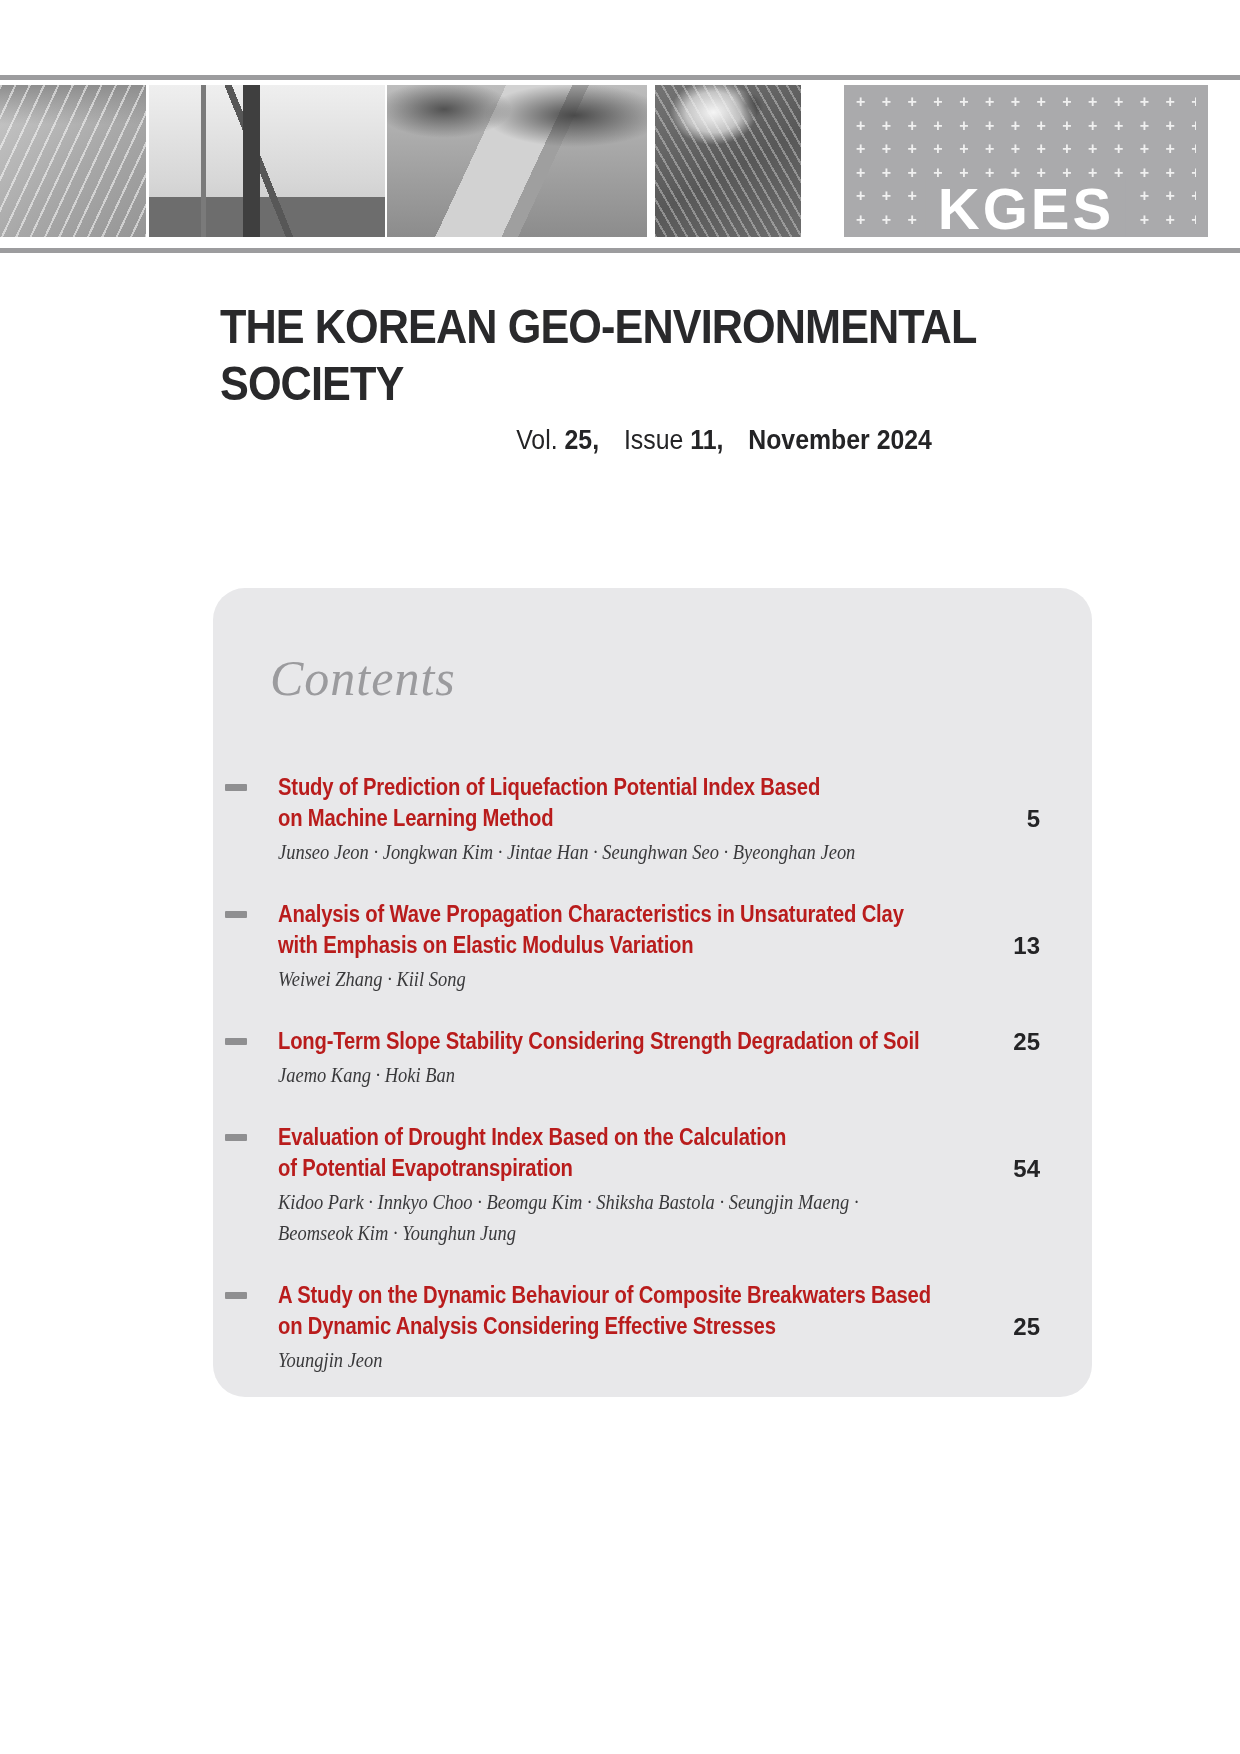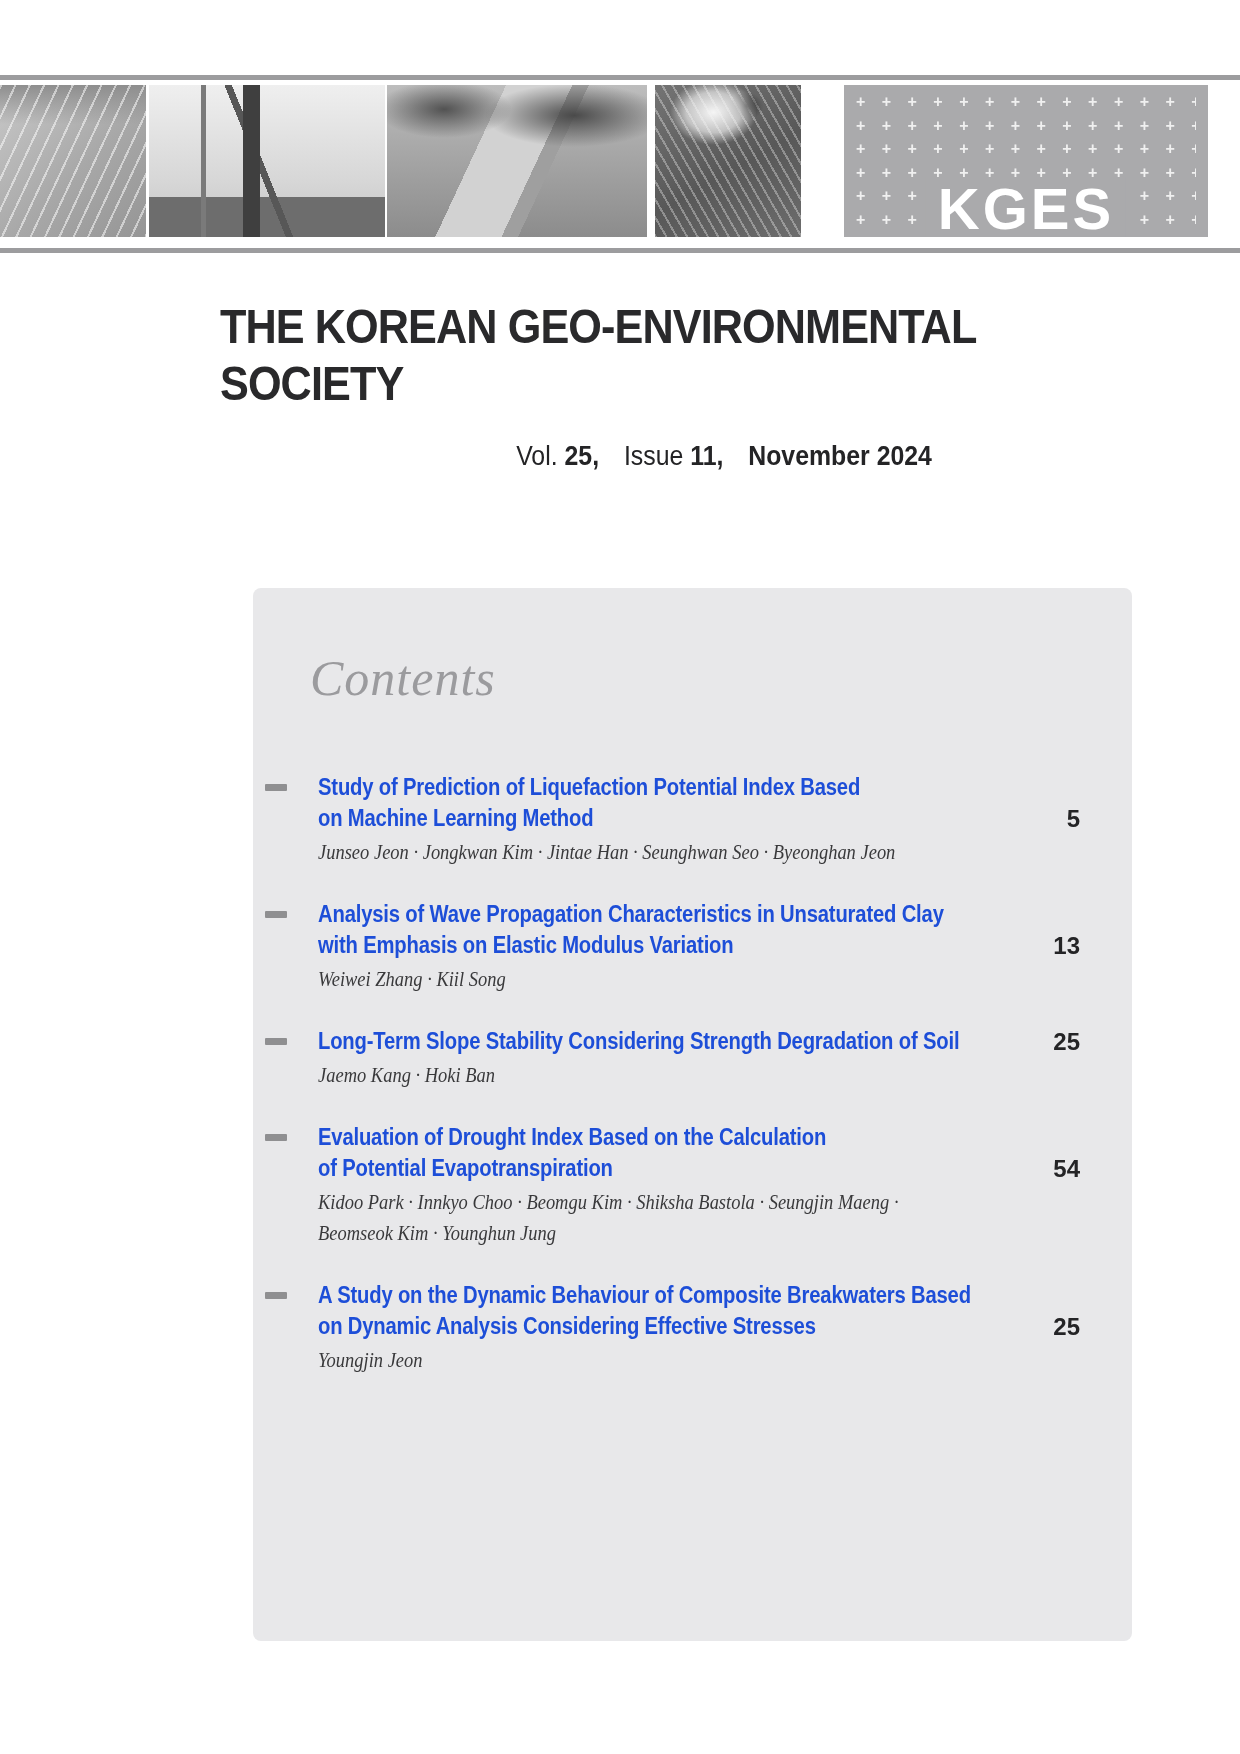--- a/index.html
+++ b/index.html
@@ -43,37 +43,37 @@
   .pattern{position:absolute;inset:0;padding:6px 12px;display:flex;flex-direction:column;justify-content:space-between;}
   .pat-row{color:rgba(255,255,255,.82);font-size:16px;line-height:22px;letter-spacing:6px;white-space:nowrap;overflow:hidden;text-align:center;font-weight:bold;}
   .logo-text{position:absolute;top:50%;left:50%;transform:translate(-50%,-50%);background:#aaaaac;
     color:#ffffff;font-size:58px;font-weight:bold;letter-spacing:3px;padding:0 12px;line-height:64px;margin-top:48px;}
 
   
   .masthead{position:absolute;left:220px;top:298px;width:712px;}
   .mh-line{font-size:48px;line-height:57px;color:#29292b;white-space:nowrap;}
   .mh-line .squeeze{display:inline-block;transform:scaleX(.9);transform-origin:left center;letter-spacing:-1px;}
   .mh-bold{font-weight:bold;}
-  .issue-line{margin-top:28px;text-align:right;font-size:27px;line-height:32px;color:#242426;white-space:nowrap;}
+  .issue-line{margin-top:12px;text-align:right;font-size:27px;line-height:32px;color:#242426;white-space:nowrap;}
   .issue-line .squeeze{display:inline-block;transform:scaleX(.92);transform-origin:right center;}
   .iss-label{font-weight:normal;}
   .iss-strong{font-weight:bold;}
   .iss-gap{display:inline-block;width:12px;}
 
   
-  .contents-box{position:absolute;left:213px;top:588px;width:879px;height:1053px;
-    background:#e8e8ea;border-radius:8px;box-sizing:border-box;padding:62px 52px 0 12px;margin-left:40px;}
+  .contents-box{position:absolute;left:213px;top:588px;width:879px;height:809px;
+    background:#e8e8ea;border-radius:32px;box-sizing:border-box;padding:62px 52px 0 12px;}
   .contents-heading{margin:0 0 66px 45px;font-family:"Liberation Serif",serif;font-style:italic;
     font-weight:normal;font-size:50px;line-height:56px;color:#9b9b9e;letter-spacing:1px;}
 
   .toc-entry{display:flex;align-items:flex-start;margin-bottom:32px;}
   .bullet{flex:0 0 auto;width:22px;height:7px;margin:12px 31px 0 0;background:#8f8f91;border-radius:1px;}
   .entry-body{flex:1 1 auto;min-width:0;}
   .titles{position:relative;}
-  .title-line{font-size:23px;line-height:31px;font-weight:bold;color:#1d4ed8;white-space:nowrap;}
+  .title-line{font-size:23px;line-height:31px;font-weight:bold;color:#b91c1c;white-space:nowrap;}
   .title-line .tscale{display:inline-block;transform:scaleX(.88);transform-origin:left center;letter-spacing:-0.2px;}
   .page-num{position:absolute;right:0;bottom:0;font-size:24px;line-height:31px;font-weight:bold;color:#242426;}
   .authors{margin-top:2px;}
   .author-line{font-family:"Liberation Serif",serif;font-style:italic;font-size:22px;line-height:31px;color:#39393b;white-space:nowrap;}
   .author-line .ascale{display:inline-block;transform:scaleX(.84);transform-origin:left center;}
 </style>
 </head>
 <body>
 
 <div id="page">

